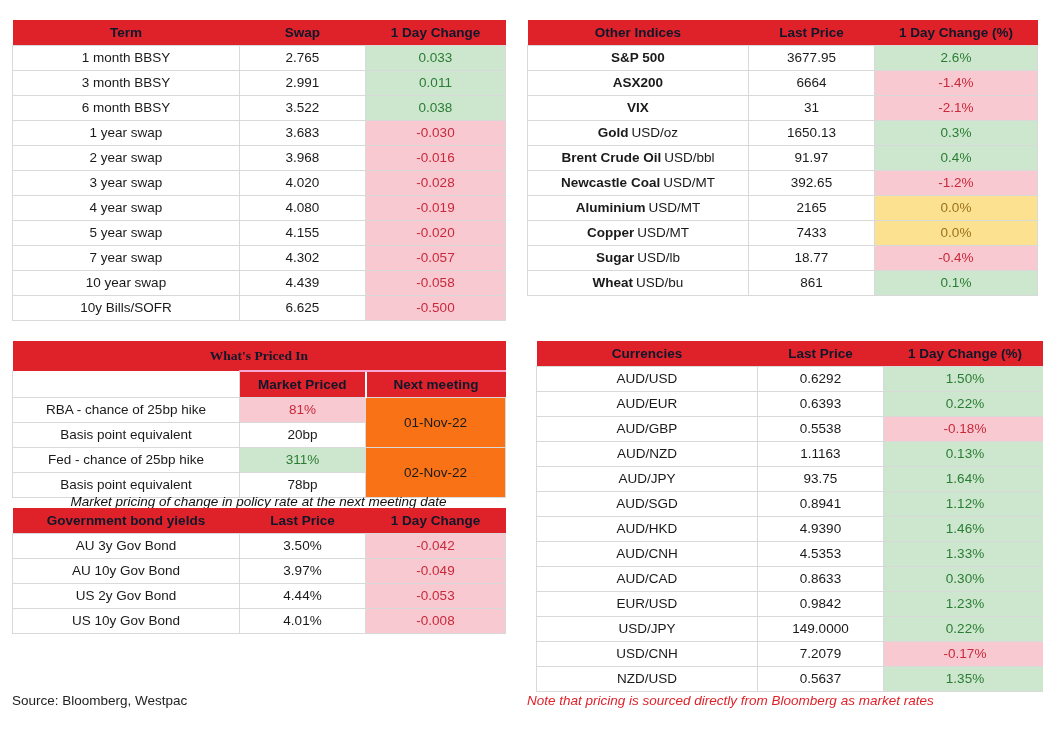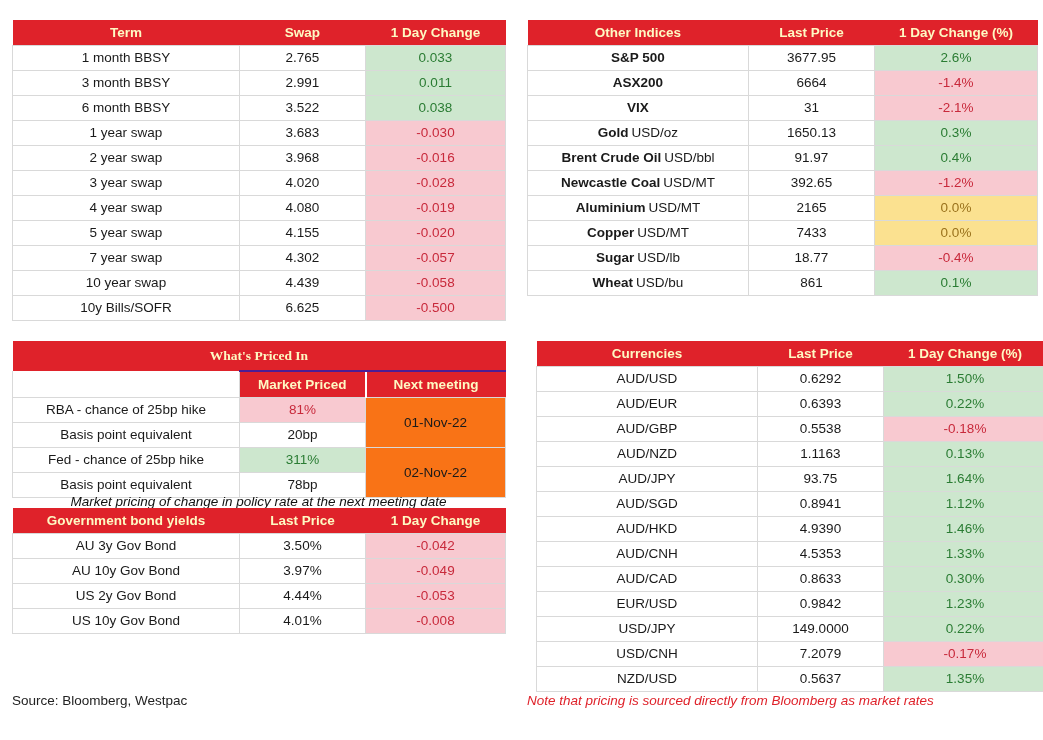--- a/index.html
+++ b/index.html
@@ -8,39 +8,39 @@
     --pink-bg:#F8C9D0;  --pink-text:#C8293B;
     --yellow-bg:#FBE190;--yellow-text:#9A721C;
     --grid:#D9D9D9; --ink:#1A1A1A;
   }
   *{box-sizing:border-box;}
   html,body{margin:0;padding:0;background:#fff;}
   body{font-family:"Liberation Sans","DejaVu Sans",sans-serif;color:var(--ink);}
   .canvas{position:relative;width:1043px;height:740px;background:#fff;overflow:hidden;}
 
   table{border-collapse:collapse;table-layout:fixed;font-size:13.5px;}
-  th{background:var(--header-red);color:#fef9c3;font-weight:bold;border:none;height:25px;padding:0 4px;}
+  th{background:var(--header-red);color:#0f172a;font-weight:bold;border:none;height:25px;padding:0 4px;}
   td{border:1px solid var(--grid);height:25px;padding:0 4px;text-align:center;background:#fff;}
   td.up{background:var(--green-bg);color:var(--green-text);margin-left:12px;}
   td.down{background:var(--pink-bg);color:var(--pink-text);}
   td.flat{background:var(--yellow-bg);color:var(--yellow-text);}
   td.plain{background:#fff;color:var(--ink);}
   .unit:not(:empty){margin-left:3px;font-weight:normal;}
 
   .block{position:absolute;}
   .swap-block{left:12px;top:20px;width:493px;}
   .indices-block{left:527px;top:20px;width:510px;}
   .wpi-block{left:12px;top:341px;width:493px;}
   .bond-block{left:12px;top:508px;width:493px;}
   .fx-block{left:536px;top:341px;width:510px;}
   .block table{width:100%;}
 
   
   .wpi-title{height:30px;font-family:Liberation Serif, serif;}
-  .wpi-colhead th{height:26px;border-top:2px solid #4c1d95;}
+  .wpi-colhead th{height:26px;border-top:2px solid #f9a8d4;}
   .wpi-colhead th.blank{background:#fff;border:1px solid var(--grid);border-top:none;}
   .wpi-colhead th.split{border-left:2px solid #fff;}
   td.meeting{background:#f97316;color:var(--ink);}
 
   .caption{position:absolute;left:12px;top:494px;width:493px;text-align:center;
            font-style:italic;font-size:13.5px;color:#111;}
   .source{position:absolute;left:12px;top:693px;font-size:13.5px;color:#222;}
   .note{position:absolute;left:527px;top:693px;width:510px;text-align:left;
         font-style:italic;font-size:13.5px;color:var(--header-red);}
 </style>

